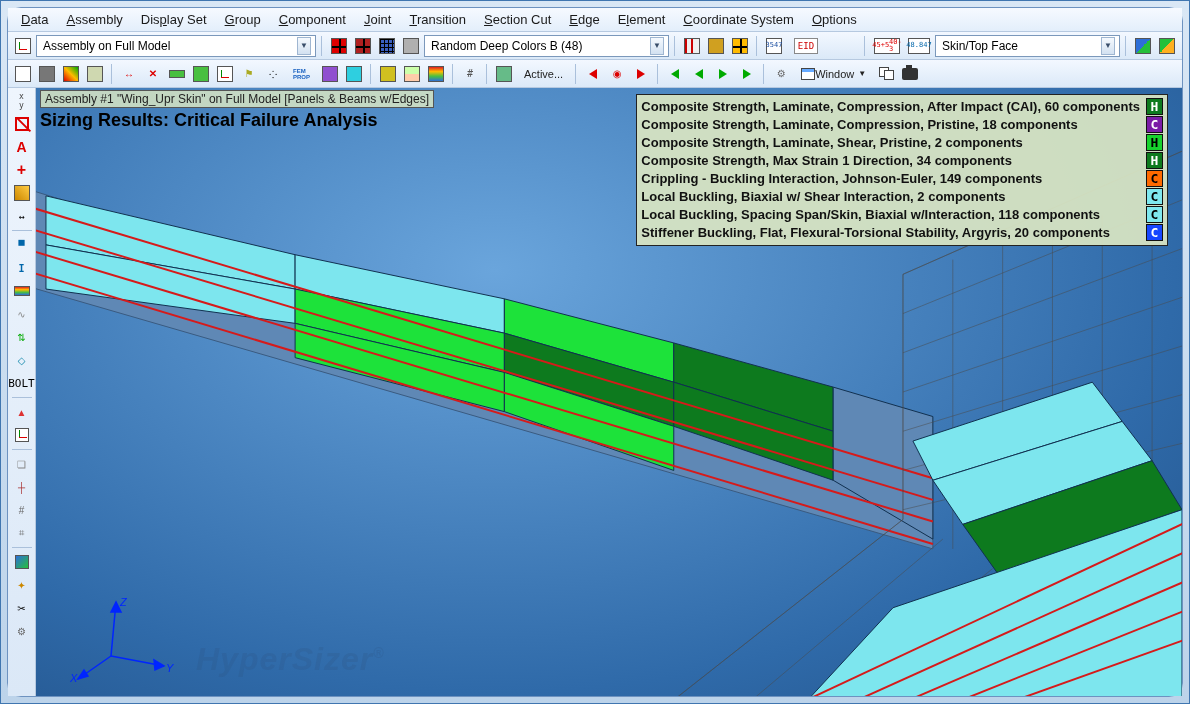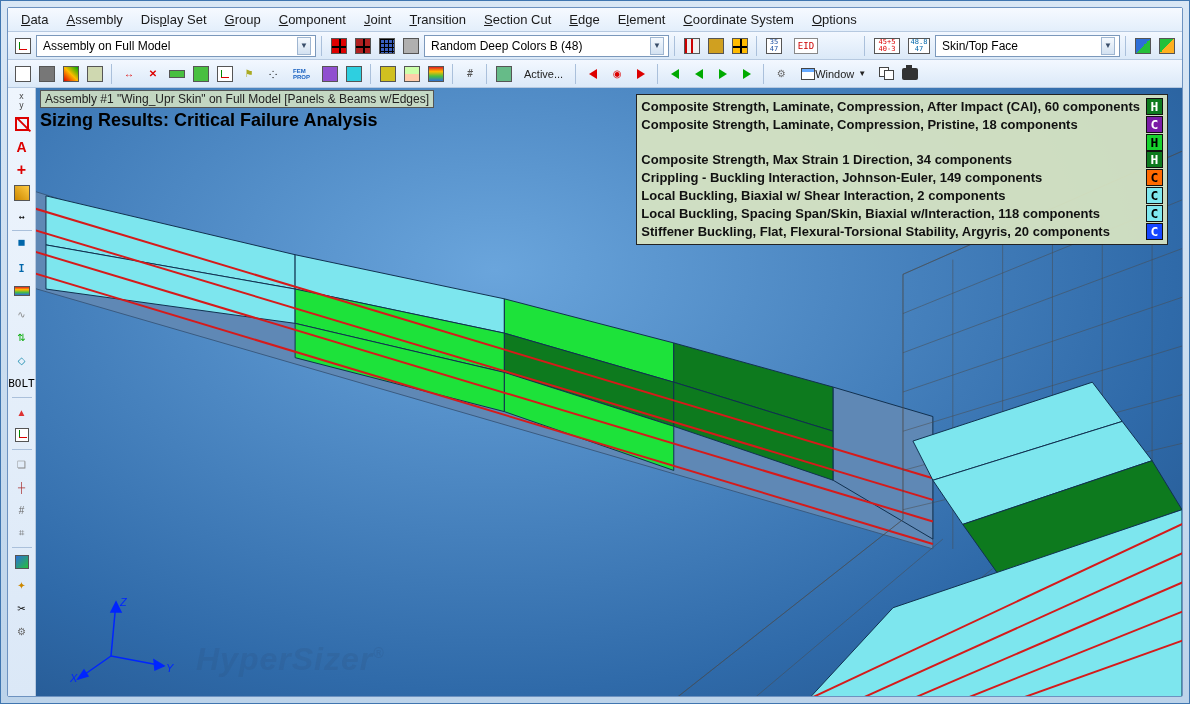--- a/index.html
+++ b/index.html
@@ -16,21 +16,21 @@
     height: 704px;
     position: relative;
     background: linear-gradient(#d9e7f5, #bcd3ea);
     border: 1px solid #4076b0;
   }
   .work-area {
     position: absolute;
     left: 6px; top: 6px; right: 6px; bottom: 6px;
     background: #e8f1fb;
     border: 1px solid #6d92c0;
-    border-radius: 2px;
+    border-radius: 14px;
   }
 
   
   .menubar {
     height: 24px;
     display: flex;
     align-items: center;
     padding: 0 6px;
     gap: 4px;
     background: linear-gradient(#f6faff, #e3eefb);
@@ -98,21 +98,21 @@
   .glyph-grid4b { background:
      linear-gradient(#000,#000) 0 7px/100% 2px no-repeat,
      linear-gradient(#000,#000) 7px 0/2px 100% no-repeat,
      #fb0; }
   .glyph-grid16 { background:
      repeating-linear-gradient(#000, #000 1px, transparent 1px, transparent 4px),
      repeating-linear-gradient(90deg,#000, #000 1px, transparent 1px, transparent 4px),
      #3a60c0; }
   .glyph-solid { background:#b0b0b0;}
   .glyph-redline { background:linear-gradient(90deg,#c00,#c00 2px,transparent 2px,transparent 6px,#c00 6px,#c00 8px,transparent 8px) #efefef;}
-  .glyph-numbers { background:#fff;font-family:monospace;font-size:7px;line-height:7px;color:#1e50a2;display:flex;flex-direction:column;align-items:center;justify-content:center; }
+  .glyph-numbers { background:#fff;font-family:monospace;font-size:7px;line-height:7px;color:#1e50a2;display:flex;align-items:center;justify-content:center; }
   .glyph-eid { background:#fff;color:#c00;font-family:monospace;font-size:9px;display:flex;align-items:center;justify-content:center;border:1px solid #888;}
   .glyph-axes { background:#fff; position:relative; }
   .glyph-axes::after{content:"";position:absolute;left:3px;bottom:3px;width:8px;height:1px;background:#d00;}
   .glyph-axes::before{content:"";position:absolute;left:3px;bottom:3px;width:1px;height:8px;background:#080;}
   .glyph-green { background:#48c040;}
   .glyph-cyan  { background:#2ecfe0;}
   .glyph-purp  { background:#9050d0;}
   .glyph-rainbow{ background:linear-gradient(#e02020,#fb0 33%,#48c040 66%,#2e6fd8);}
   .glyph-play  { width:0;height:0;border-left:8px solid #0a0;border-top:5px solid transparent;border-bottom:5px solid transparent;display:inline-block;border-right:0;}
   .glyph-play-r{ width:0;height:0;border-right:8px solid #d00;border-top:5px solid transparent;border-bottom:5px solid transparent;display:inline-block;border-left:0;}
@@ -548,20 +548,21 @@
       <div class="legend-box" id="legend-box">
             <div class="legend-row">
               <span>Composite Strength, Laminate, Compression, After Impact (CAI), 60 components</span>
               <span class="legend-swatch" style="background: rgb(13, 122, 30); color: rgb(255, 255, 255);">H</span>
             </div>
             <div class="legend-row">
               <span>Composite Strength, Laminate, Compression, Pristine, 18 components</span>
               <span class="legend-swatch" style="background: rgb(122, 27, 166); color: rgb(255, 255, 255);">C</span>
             </div>
             <div class="legend-row">
+              <span>Composite Strength, Laminate, Shear, Pristine, 2 components</span>
               <span class="legend-swatch" style="background: rgb(23, 210, 46); color: rgb(0, 0, 0);">H</span>
             </div>
             <div class="legend-row">
               <span>Composite Strength, Max Strain 1 Direction, 34 components</span>
               <span class="legend-swatch" style="background: rgb(13, 122, 30); color: rgb(255, 255, 255);">H</span>
             </div>
             <div class="legend-row">
               <span>Crippling - Buckling Interaction, Johnson-Euler, 149 components</span>
               <span class="legend-swatch" style="background: rgb(255, 106, 0); color: rgb(0, 0, 0);">C</span>
             </div>

